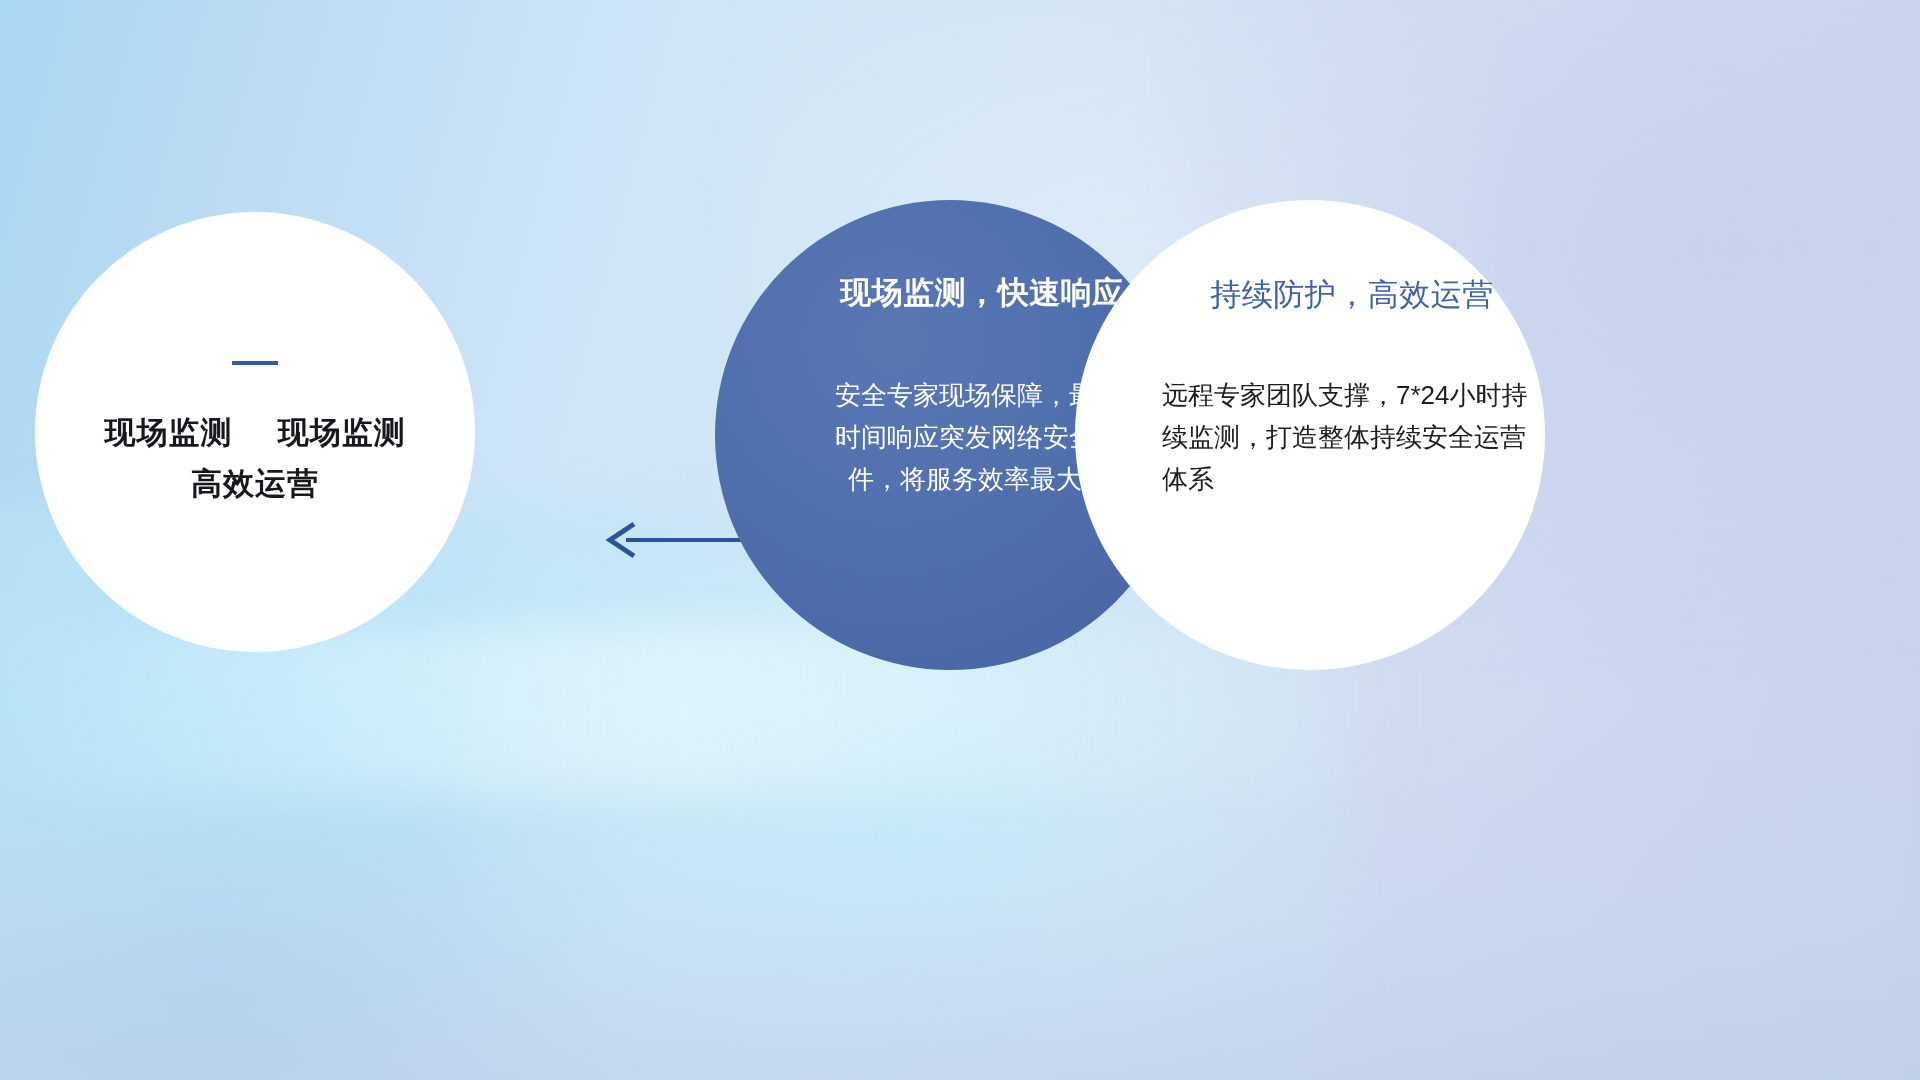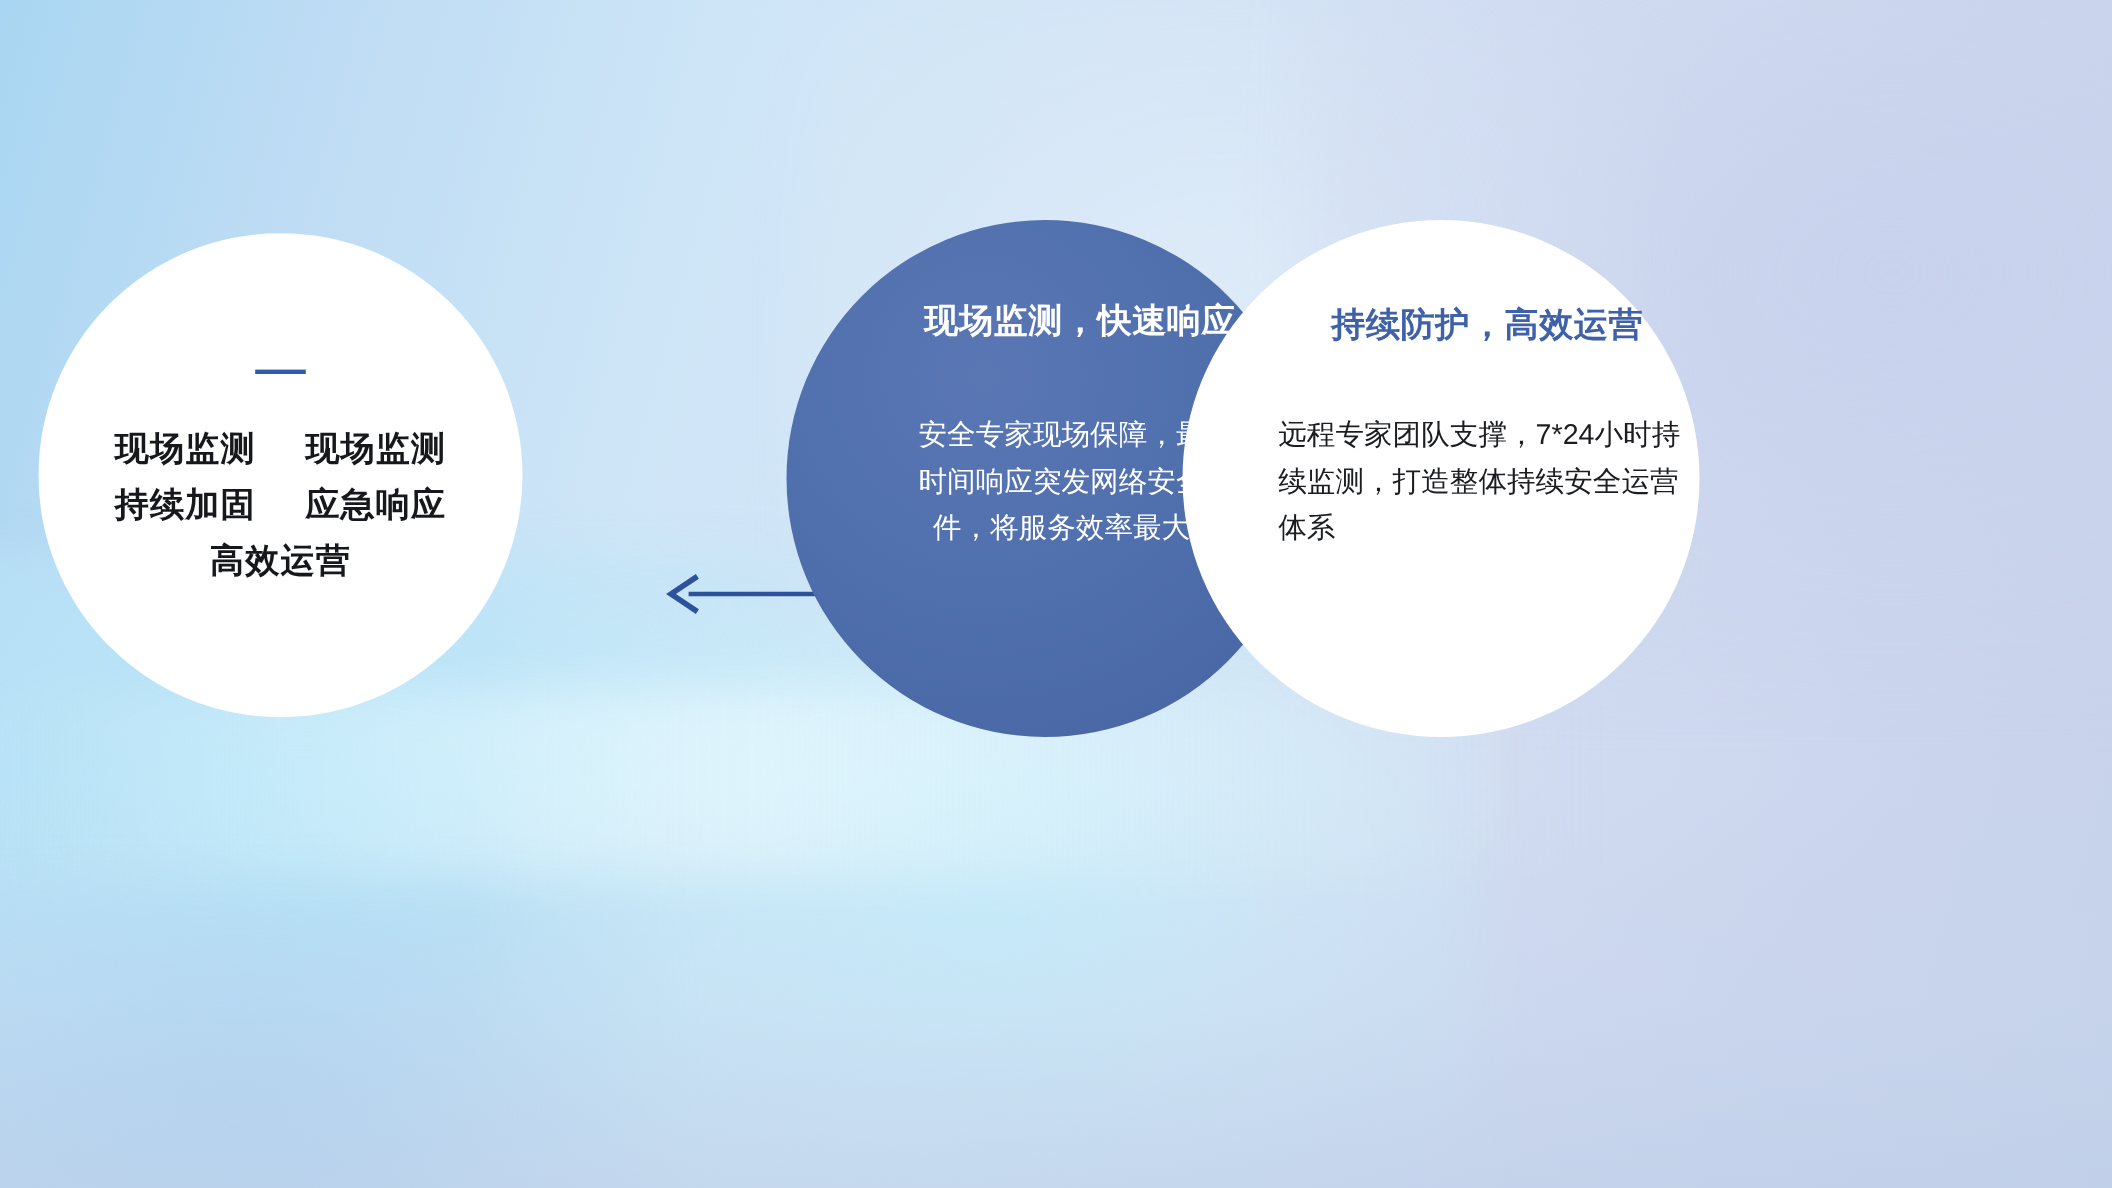--- a/index.html
+++ b/index.html
@@ -189,21 +189,21 @@
   
   .circle-right {
     left: 1075px; top: 200px;
     width: 470px; height: 470px;
     background: radial-gradient(circle at 42% 30%, #ffffff 0%, #ffffff 74%, #fafcff 100%);
     z-index: 6;
     padding-top: 78px;
   }
   .right-title {
     font-size: 31px;
-    font-weight: 700;
+    font-weight: 400;
     color: #3f61a8;
     letter-spacing: 0.5px;
     white-space: nowrap;
     line-height: 1.1;
     position: relative;
     left: 42px;
   }
   .right-body {
     margin-top: 62px;
     font-size: 26px;
@@ -240,25 +240,20 @@
   <div class="circle circle-left">
     <div class="left-inner">
       <div class="left-dash"></div>
       <div class="left-lines">
         <div class="left-line">
           <span>现场监测</span>
           <span class="gap"></span>
           <span>现场监测</span>
         </div>
         <div class="left-line">
-          <span>持续加固</span>
-          <span class="gap"></span>
-          <span>应急响应</span>
-        </div>
-        <div class="left-line">
           <span>高效运营</span>
         </div>
       </div>
     </div>
   </div>
 
   <div class="circle circle-mid">
     <div class="mid-title">现场监测，快速响应</div>
     <div class="mid-body">安全专家现场保障，最短时间响应突发网络安全事件，将服务效率最大化</div>
   </div>

